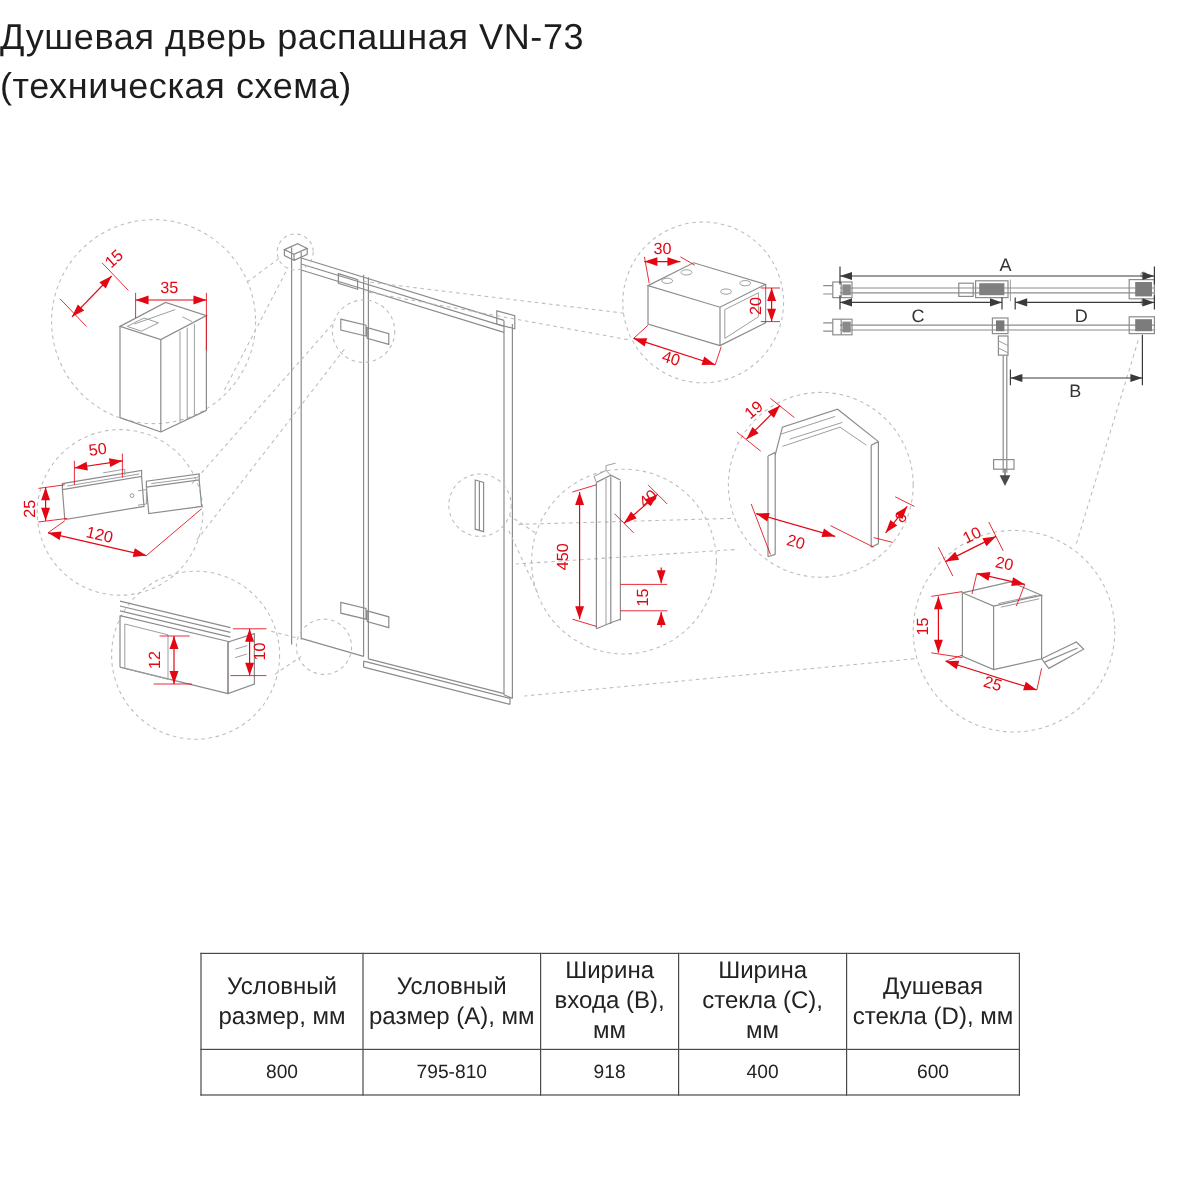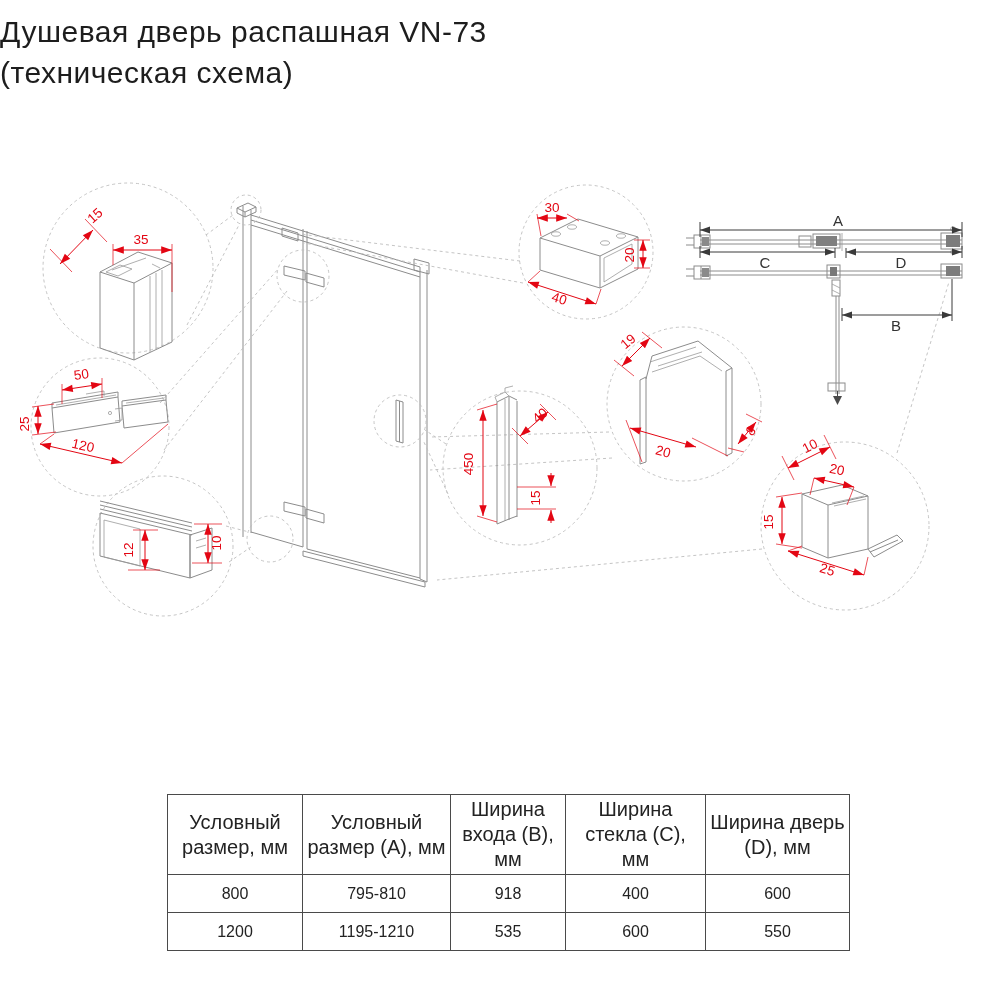--- a/index.html
+++ b/index.html
@@ -257,34 +257,27 @@
         <col style="width:115px">
       <col style="width:140px">
         <col style="width:144px">
     </colgroup>
     <thead>
       <tr>
         <th>Условный размер, мм</th>
         <th>Условный размер (А), мм</th>
         <th>Ширина входа (В), мм</th>
         <th>Ширина стекла (С), мм</th>
-        <th>Ширина дверь (D), мм</th>
+        <th>Душевая стекла (D), мм</th>
       </tr>
     </thead>
     <tbody>
       <tr>
         <td>800</td>
         <td>795-810</td>
         <td>918</td>
         <td>400</td>
         <td>600</td>
       </tr>
-      <tr>
-        <td>1200</td>
-        <td>1195-1210</td>
-        <td>535</td>
-        <td>600</td>
-        <td>550</td>
-      </tr>
     </tbody>
   </table>
 
 </div>
 
 </body></html>

